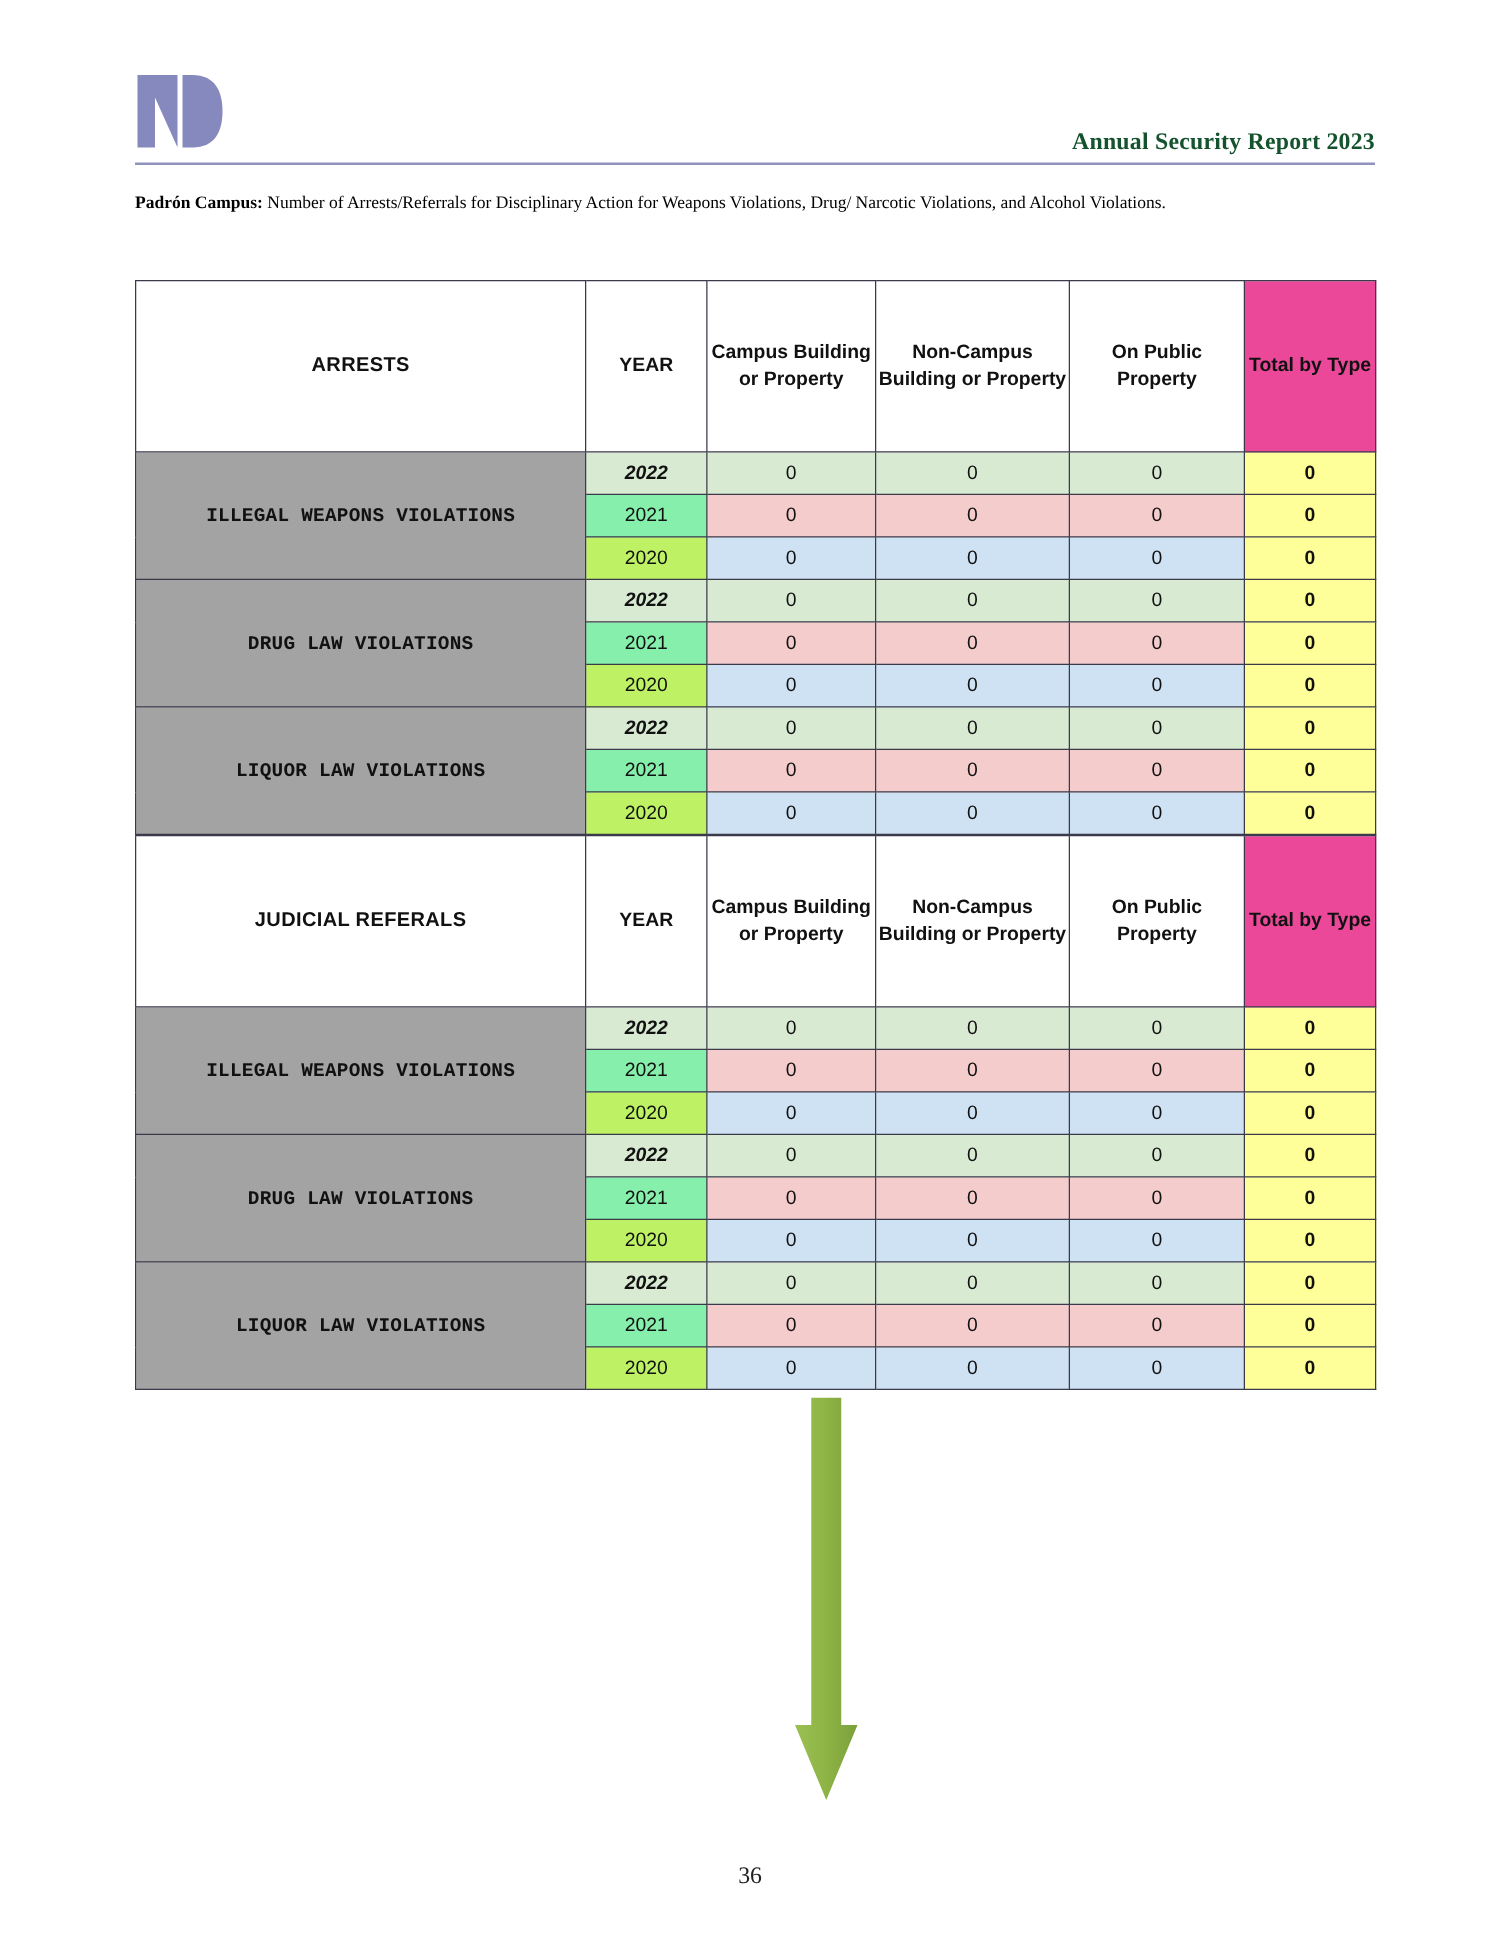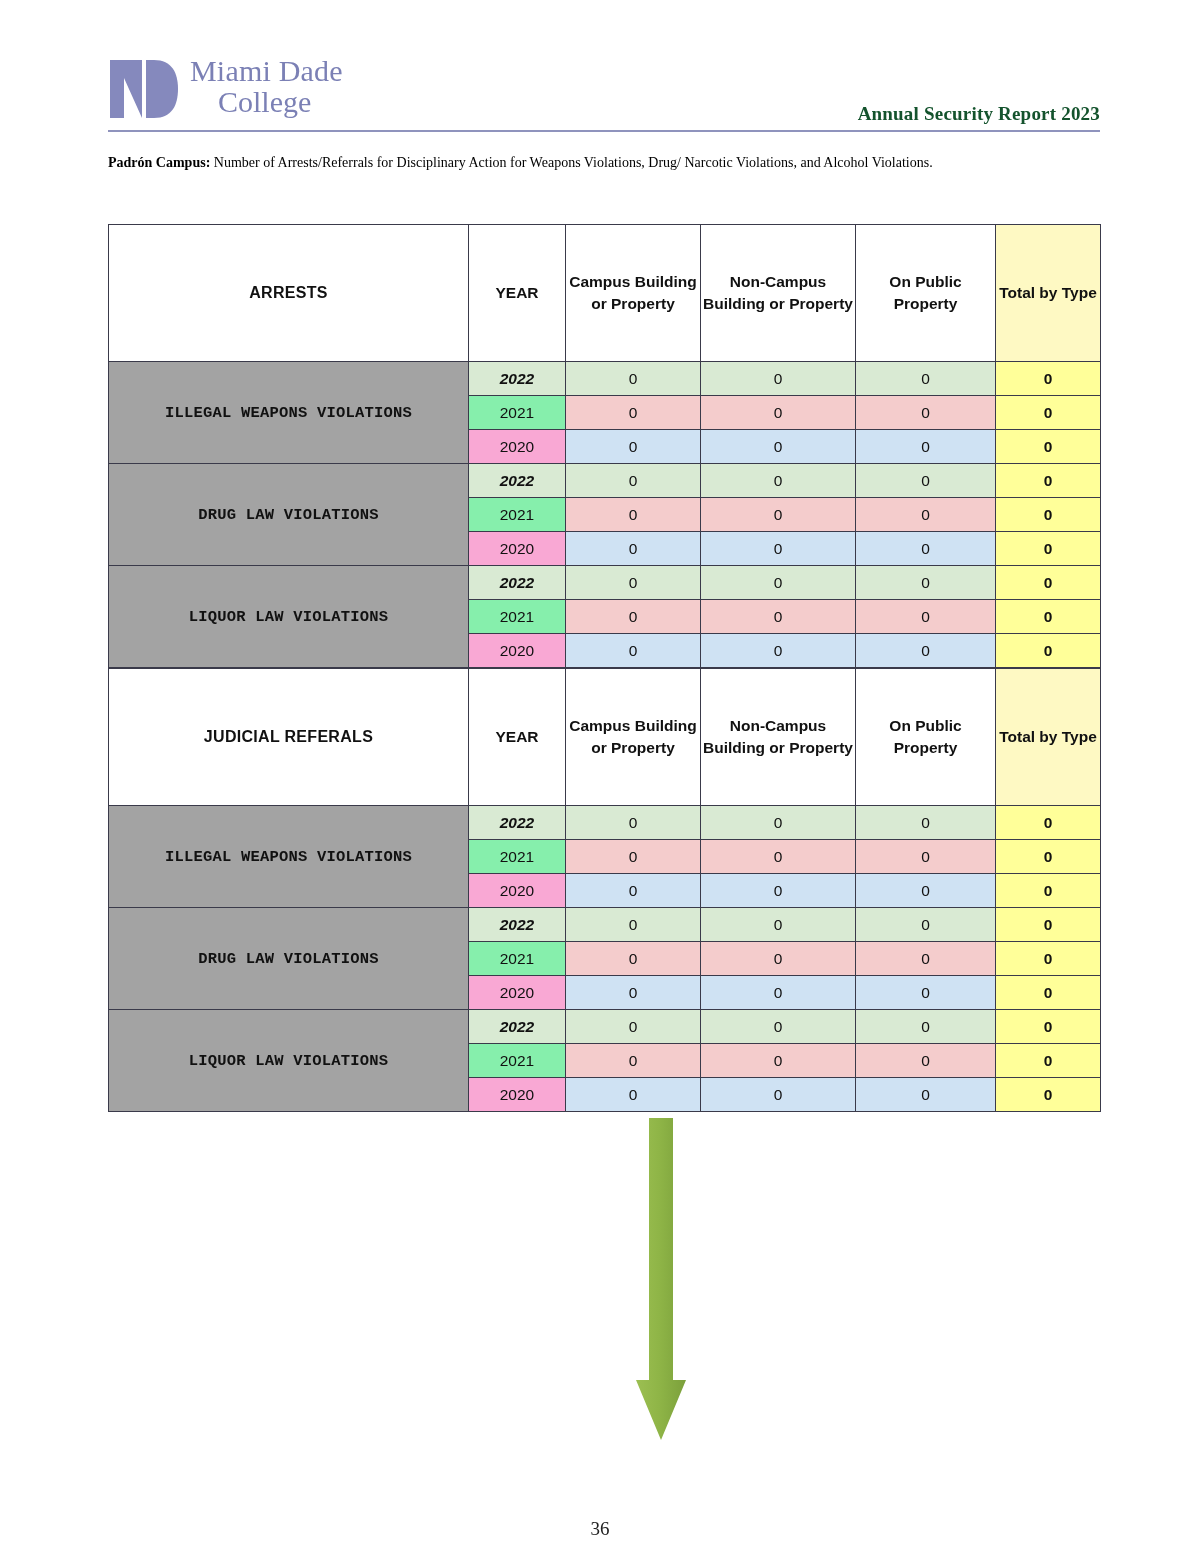--- a/index.html
+++ b/index.html
@@ -110,34 +110,34 @@
   .c-public  { width: 140px; }
   .c-total   { width: 105px; }
 
   td.hdr {
     background: #ffffff;
     font-weight: bold;
     height: 136px;
     line-height: 1.42;
     font-size: 16px;
   }
-  td.hdr.total-hdr { background: #fef9c3; }
+  td.hdr.total-hdr { background: #ec4899; }
   td.hdr.sect-name { font-size: 16px; letter-spacing: .3px; }
 
   td.rowlabel {
     background: #a3a3a3;
     font-weight: bold;
     font-size: 16px;
     letter-spacing: .2px;
     font-family: Liberation Mono, monospace;
   }
   td.d { height: 33px; }
   td.y2022 { background: #d9ead3; font-weight: bold; font-style: italic; }
   td.y2021 { background: #86efac; }
-  td.y2020 { background: #f9a8d4; }
+  td.y2020 { background: #bef264; }
   td.v2022 { background: #d9ead3; }
   td.v2021 { background: #f4cccc; }
   td.v2020 { background: #cfe2f3; }
   td.tot   { background: #ffff99; font-weight: bold; }
 
   .spacer-row td { border: none; height: 0; }
 
   
   .arrow {
     position: absolute;
@@ -150,37 +150,32 @@
   
   .page-number {
     position: absolute;
     left: 0;
     top: 1490px;
     width: 1200px;
     text-align: center;
     font-size: 19px;
     color: #222;
     font-family: "Liberation Serif", serif;
-    margin-top: 28px;
   }
 </style>
 </head>
 <body>
 
 <div class="page-header">
 
   <div class="brand">
     <svg class="logo-mark" viewBox="0 0 72 62">
       <path d="M2 2 L2 60 L16 60 L16 20 L34 60 L34 2 Z" fill="#8589bd"></path>
       <path d="M38 2 L38 60 L46 60 C64 60 70 47 70 31 C70 15 64 2 46 2 Z" fill="#8589bd"></path>
     </svg>
-    <div class="brand-text">
-      <div class="brand-line1">Miami Dade</div>
-      <div class="brand-line2">College</div>
-    </div>
   </div>
 
   <div class="report-label">Annual Security Report 2023</div>
 </div>
 <div class="header-rule"></div>
 
 <div class="caption">
   <b>Padrón Campus:</b><span> Number of Arrests/Referrals for Disciplinary Action for Weapons Violations, Drug/ Narcotic Violations, and Alcohol Violations.</span>
 </div>
 

